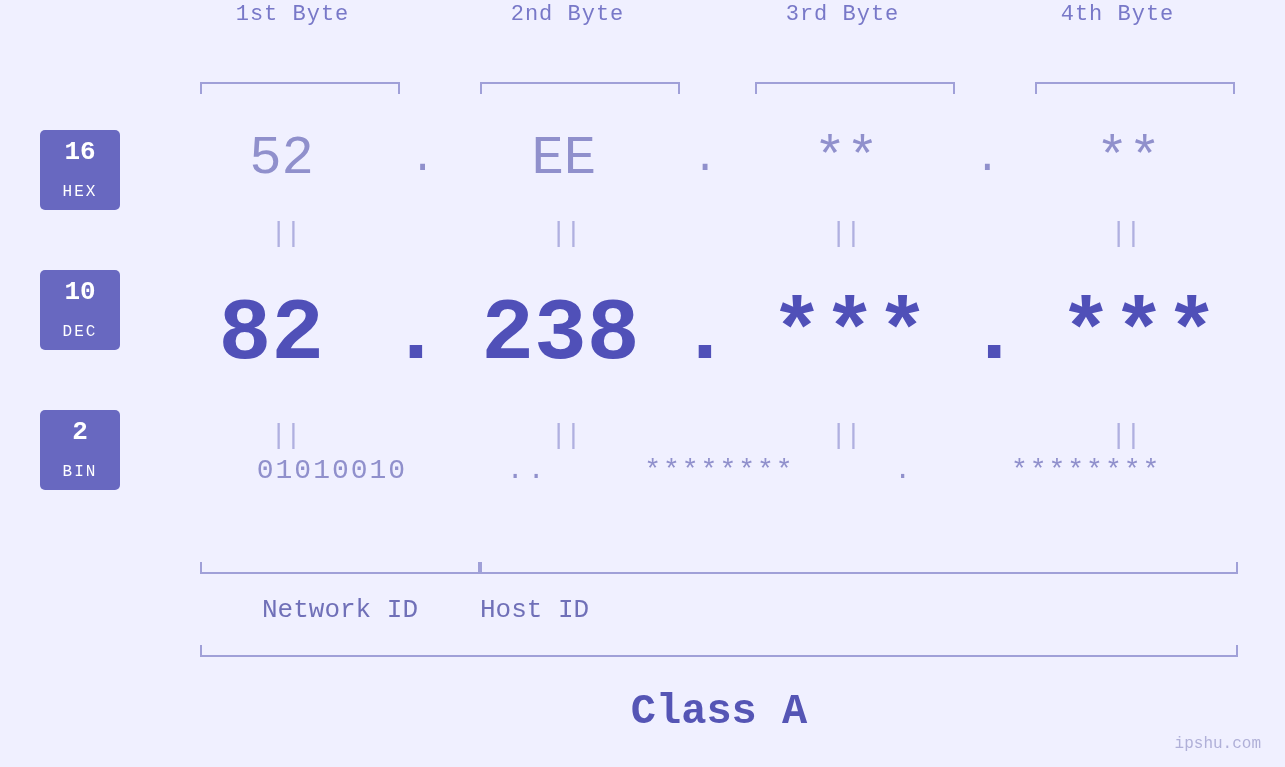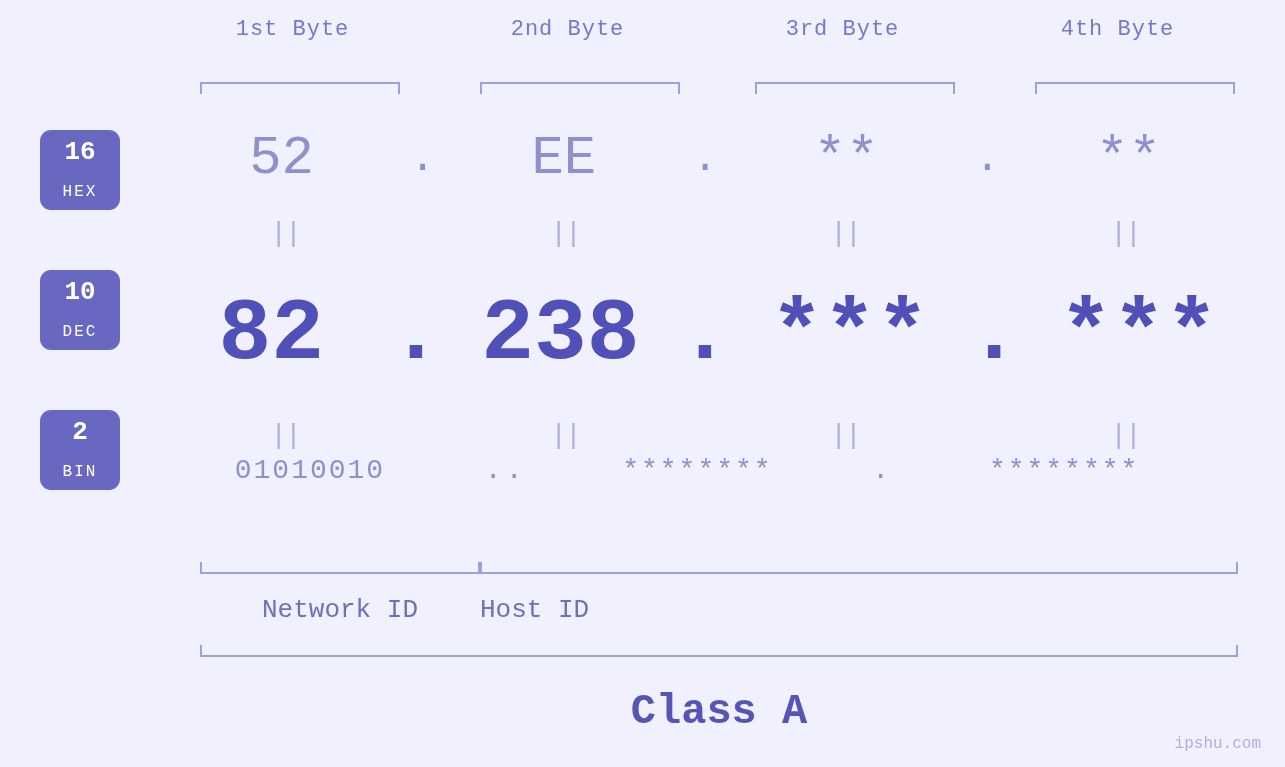--- a/index.html
+++ b/index.html
@@ -21,21 +21,21 @@
       width: 1285px;
       height: 767px;
       position: relative;
       background: #f0f0ff;
     }
 
     
     .byte-headers {
       display: flex;
       position: absolute;
-      top: 17px;
+      top: 2px;
       left: 155px;
       width: 1100px;
     }
 
     .byte-header {
       flex: 1;
       text-align: center;
       color: #7878c8;
       font-size: 22px;
       font-family: 'Courier New', Courier, monospace;
@@ -48,21 +48,21 @@
       left: 40px;
       top: 130px;
       display: flex;
       flex-direction: column;
       gap: 60px;
     }
 
     .badge {
       background: #6868c0;
       color: white;
-      border-radius: 11px;
+      border-radius: 5px;
       width: 80px;
       height: 80px;
       display: flex;
       flex-direction: column;
       align-items: center;
       justify-content: center;
       font-family: 'Courier New', Courier, monospace;
     }
 
     .badge-num {
@@ -170,21 +170,21 @@
       color: #5050b8;
       font-size: 88px;
       font-weight: bold;
       margin: 0 2px;
     }
 
     
     .bin-row {
       position: absolute;
       top: 455px;
-      left: 137px;
+      left: 159px;
       width: 1100px;
       display: flex;
       align-items: center;
       justify-content: center;
     }
 
     .bin-val {
       color: #9090cc;
       font-size: 28px;
       font-family: 'Courier New', Courier, monospace;

